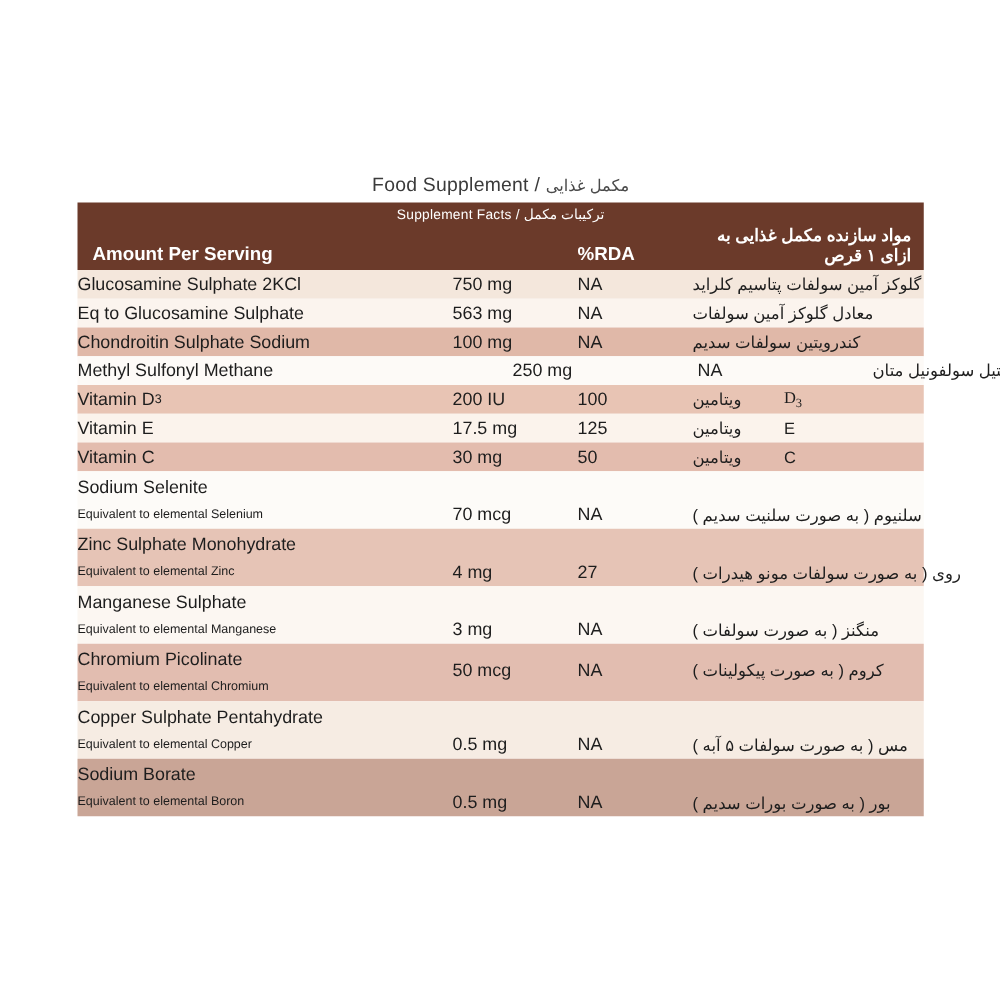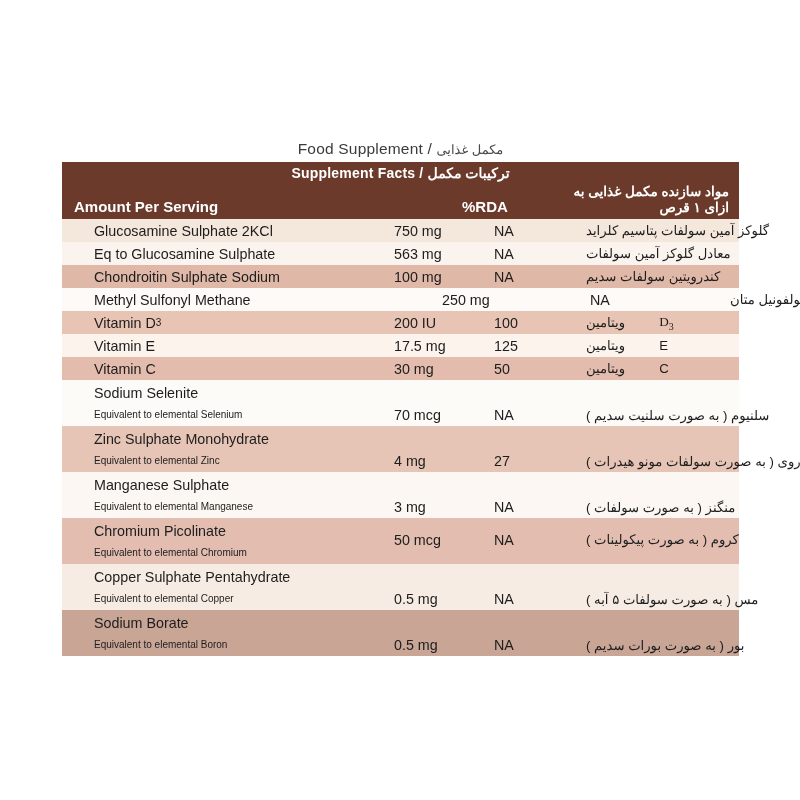--- a/index.html
+++ b/index.html
@@ -30,22 +30,22 @@
     font-size: 13px;
     color: #4a4a4a;
   }
   .facts-header {
     background: #6b3a2a;
     color: #ffffff;
     padding: 3px 0 2px 0;
   }
   .facts-header .title {
     text-align: center;
-    font-size: 14px;
-    font-weight: bold;
+    font-size: 11px;
+    font-weight: normal;
     letter-spacing: 0.2px;
     padding-bottom: 1px;
   }
   .facts-header .subrow {
     display: flex;
     align-items: flex-end;
     font-size: 15px;
     font-weight: bold;
     padding: 1px 0 2px 0;
   }
@@ -76,21 +76,20 @@
     font-size: 14.3px;
     color: #1d1d1d;
     min-height: 23px;
   }
   .row .c-name {
     flex: 0 0 300px;
     box-sizing: border-box;
     display: flex;
     align-items: center;
     white-space: nowrap;
-    margin-left: 32px;
   }
   .row .c-amt {
     flex: 0 0 100px;
     display: flex;
     align-items: center;
     justify-content: flex-start;
     box-sizing: border-box;
   }
   .row .c-rda {
     flex: 0 0 92px;

